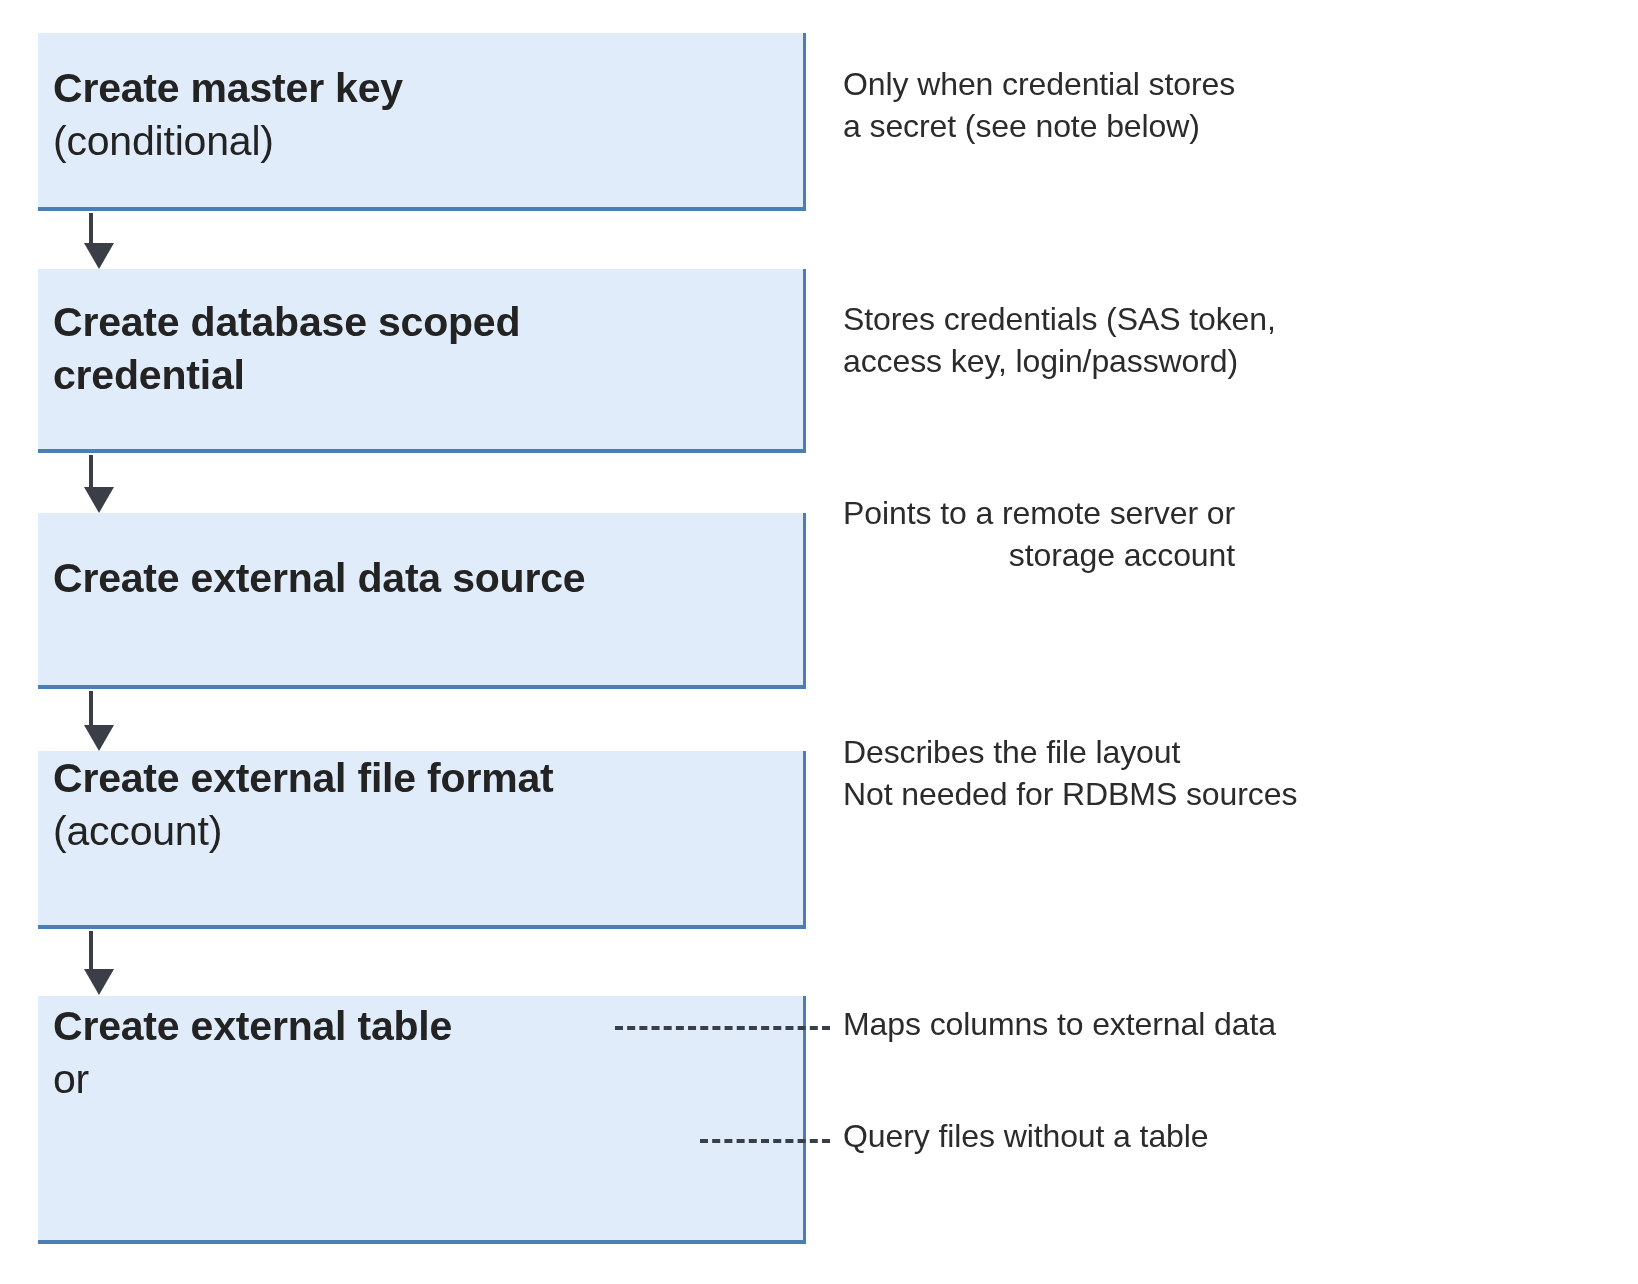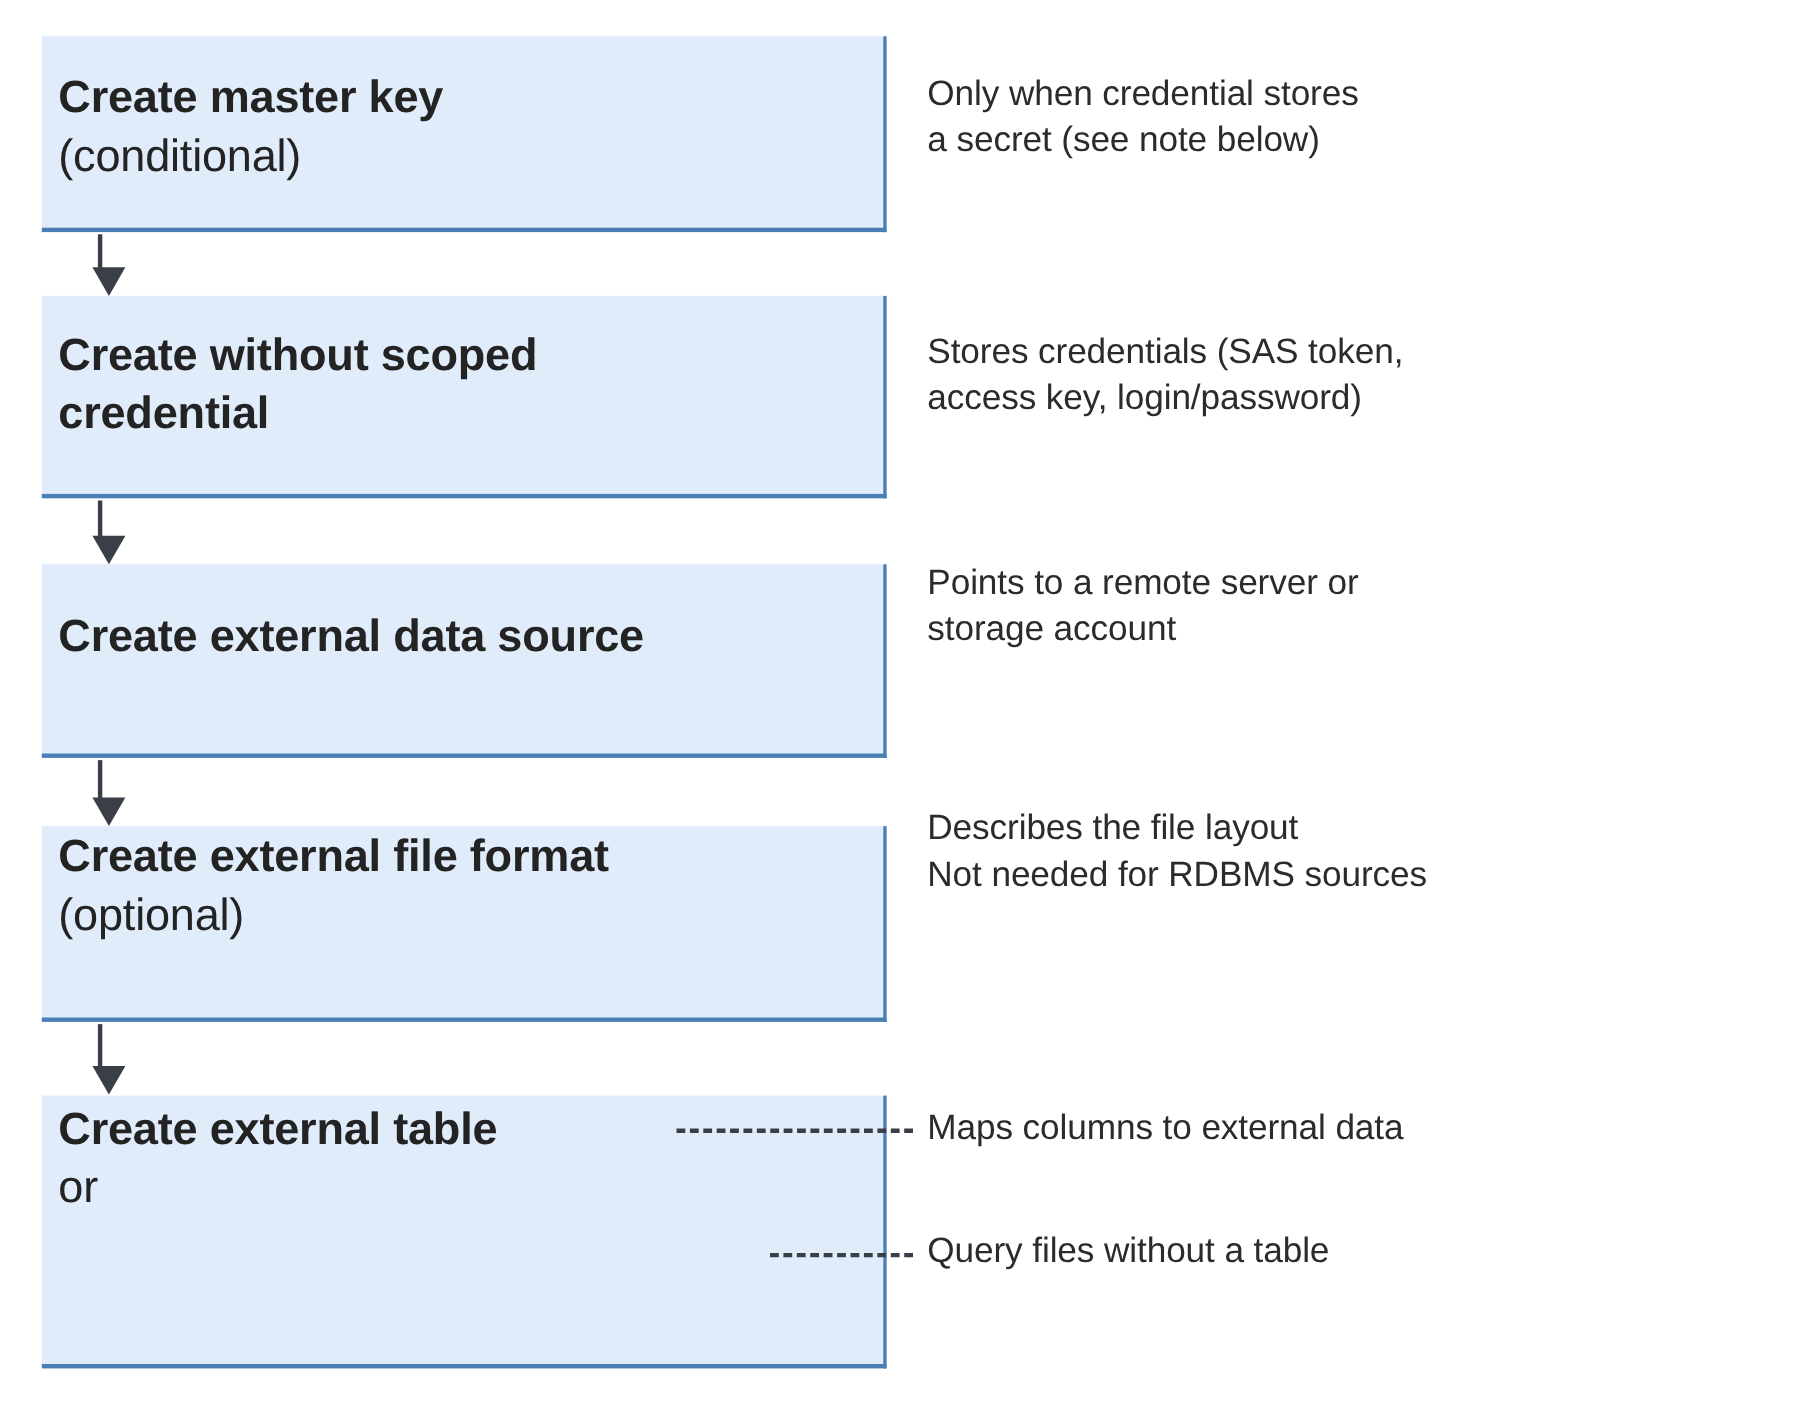--- a/index.html
+++ b/index.html
@@ -121,21 +121,21 @@
     font-size: 32px;
     line-height: 1.32;
     font-weight: normal;
     color: #2b2b2b;
     letter-spacing: -0.1px;
   }
   .note .line { display: block; white-space: nowrap; }
 
   #note-1 { top: 63px; }
   #note-2 { top: 298px; }
-  #note-3 { top: 508px; }
+  #note-3 { top: 492px; text-align: right; }
   #note-4 { top: 731px; }
   #note-5a { top: 1003px; }
   #note-5b { top: 1115px; }
 </style>
 </head>
 <body>
 
 <div id="diagram">
 
   <div class="step-box" id="box-1"></div>
@@ -148,21 +148,21 @@
     <span class="line">a secret (see note below)</span>
   </div>
 
   <div class="arrow" id="arrow-1">
     <div class="shaft"></div>
     <div class="head"></div>
   </div>
 
   <div class="step-box" id="box-2"></div>
   <div class="step-label" id="label-2">
-    <span class="line bold">Create without scoped</span>
+    <span class="line bold">Create database scoped</span>
     <span class="line bold">credential</span>
   </div>
   <div class="note" id="note-2">
     <span class="line">Stores credentials (SAS token,</span>
     <span class="line">access key, login/password)</span>
   </div>
 
   <div class="arrow" id="arrow-2">
     <div class="shaft"></div>
     <div class="head"></div>
@@ -178,21 +178,21 @@
   </div>
 
   <div class="arrow" id="arrow-3">
     <div class="shaft"></div>
     <div class="head"></div>
   </div>
 
   <div class="step-box" id="box-4"></div>
   <div class="step-label" id="label-4">
     <span class="line bold">Create external file format</span>
-    <span class="line light">(optional)</span>
+    <span class="line light">(account)</span>
   </div>
   <div class="note" id="note-4">
     <span class="line">Describes the file layout</span>
     <span class="line">Not needed for RDBMS sources</span>
   </div>
 
   <div class="arrow" id="arrow-4">
     <div class="shaft"></div>
     <div class="head"></div>
   </div>

